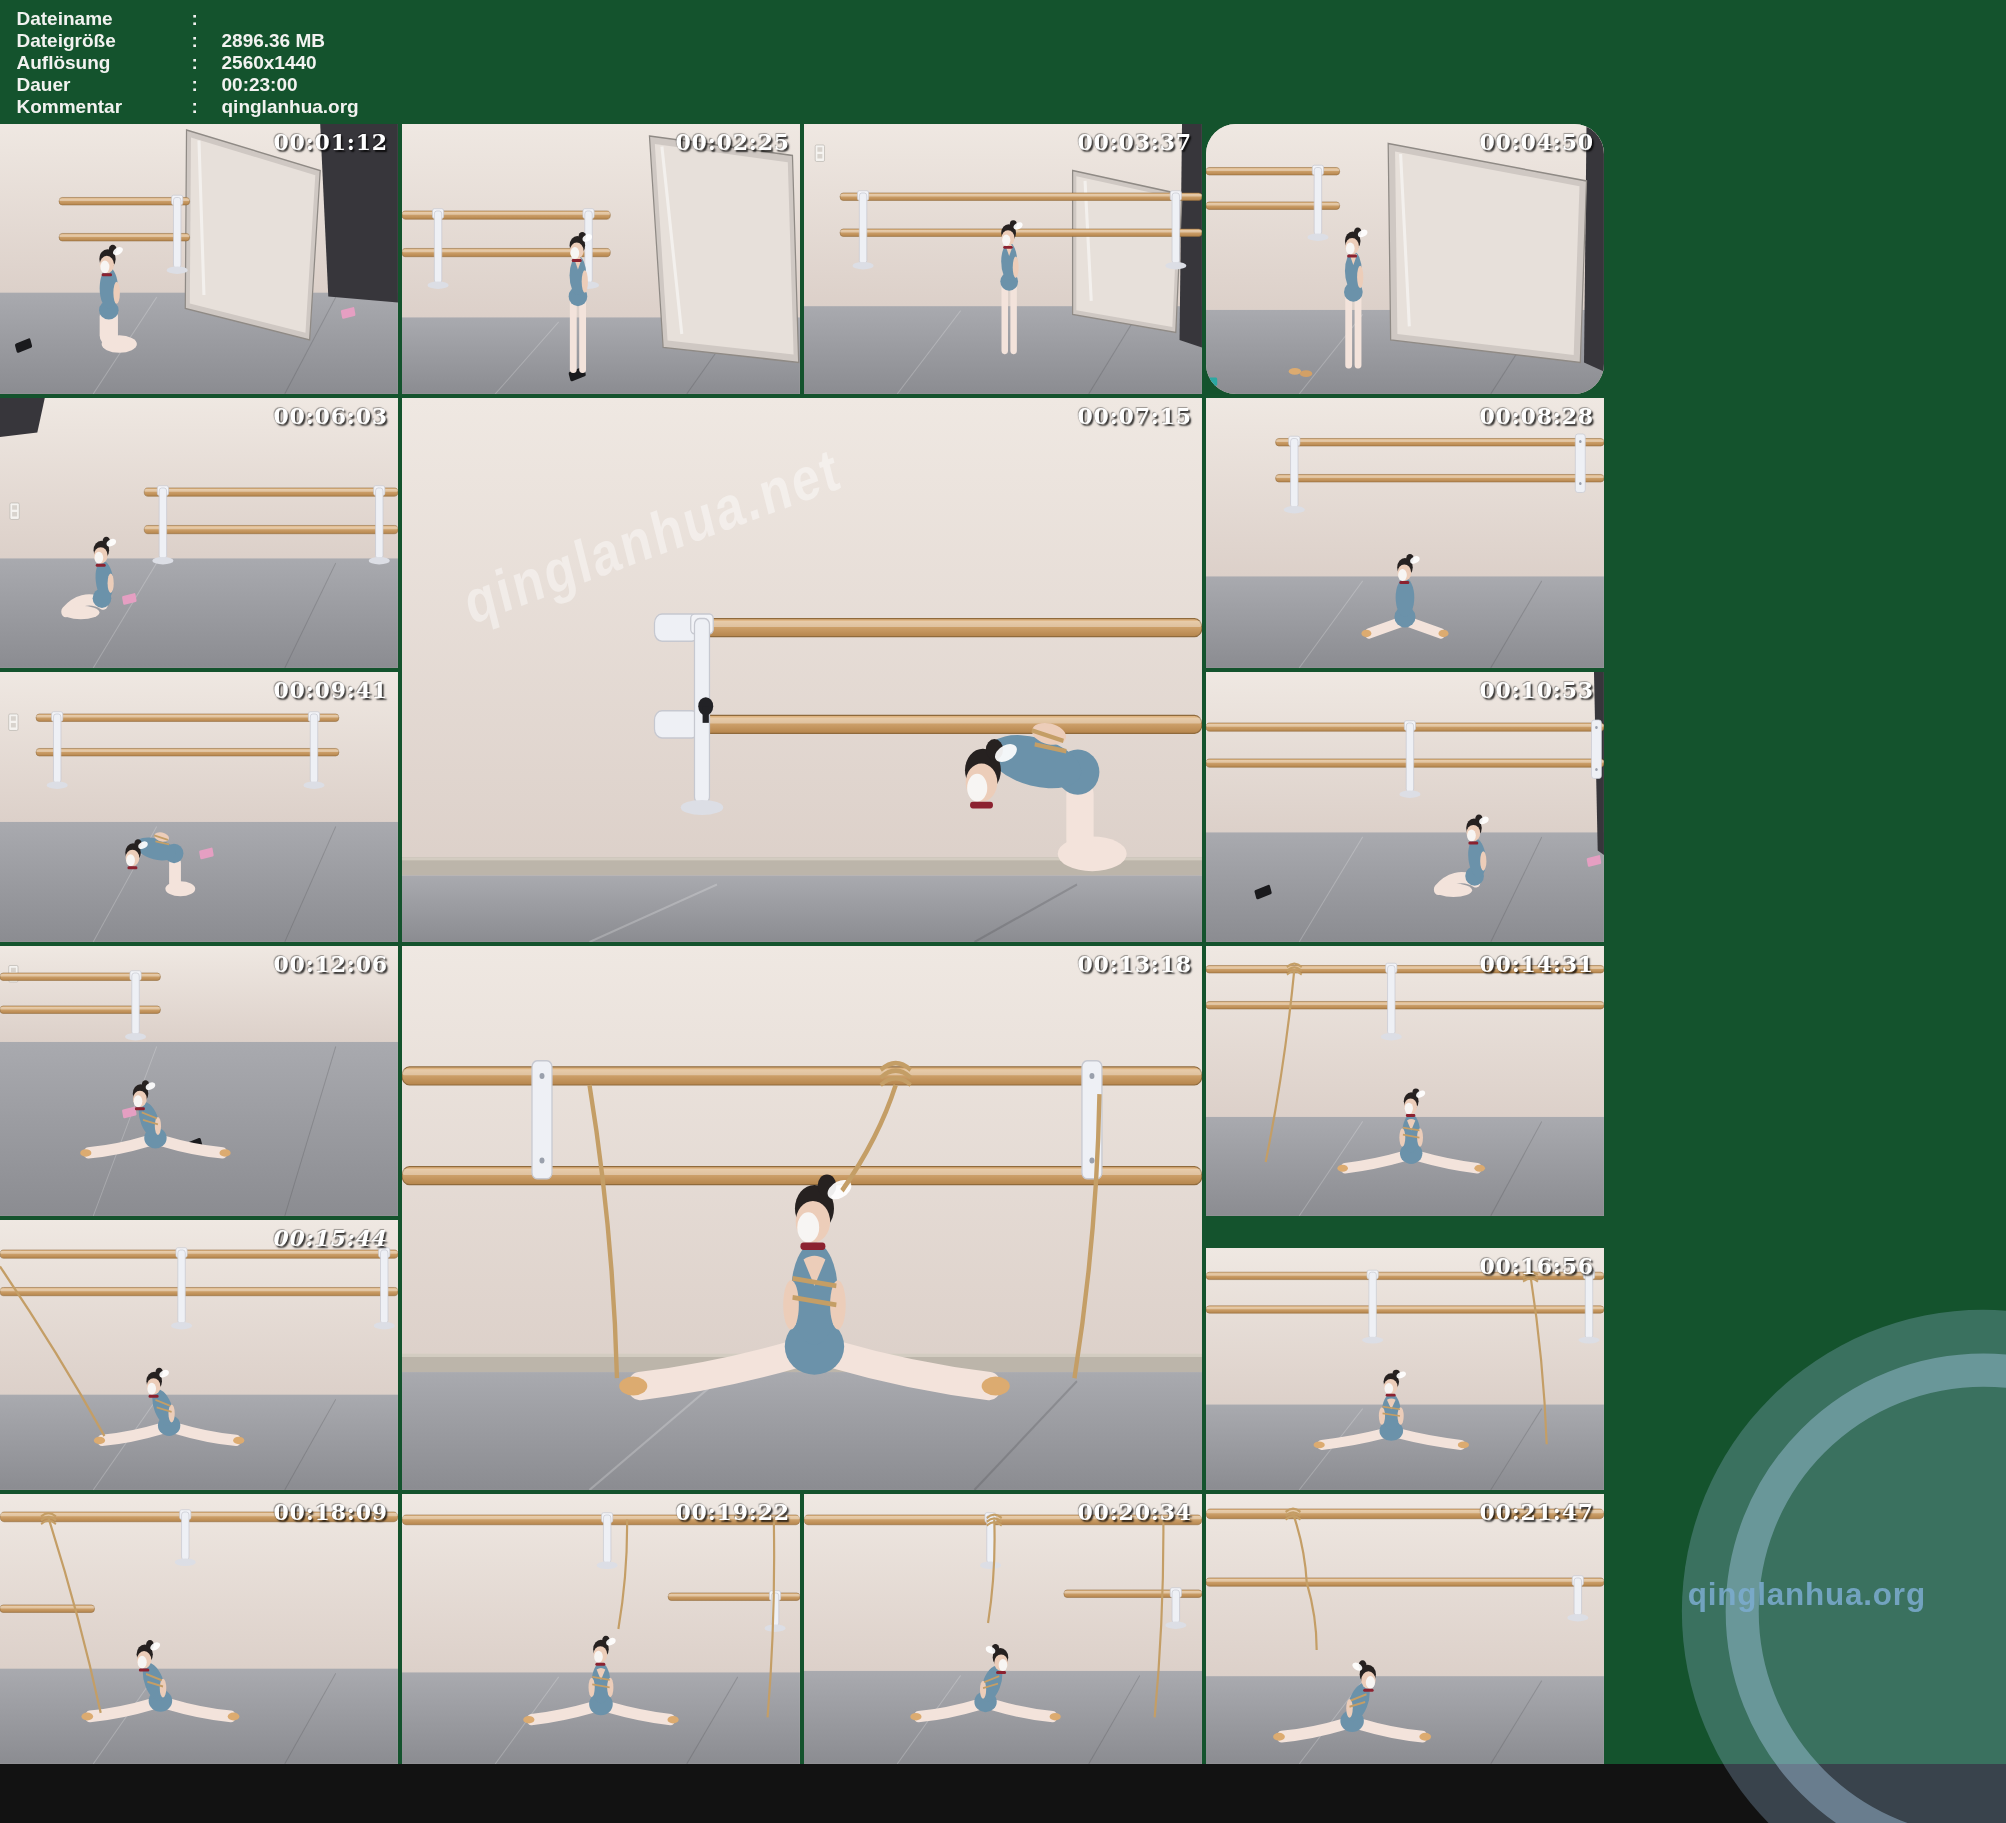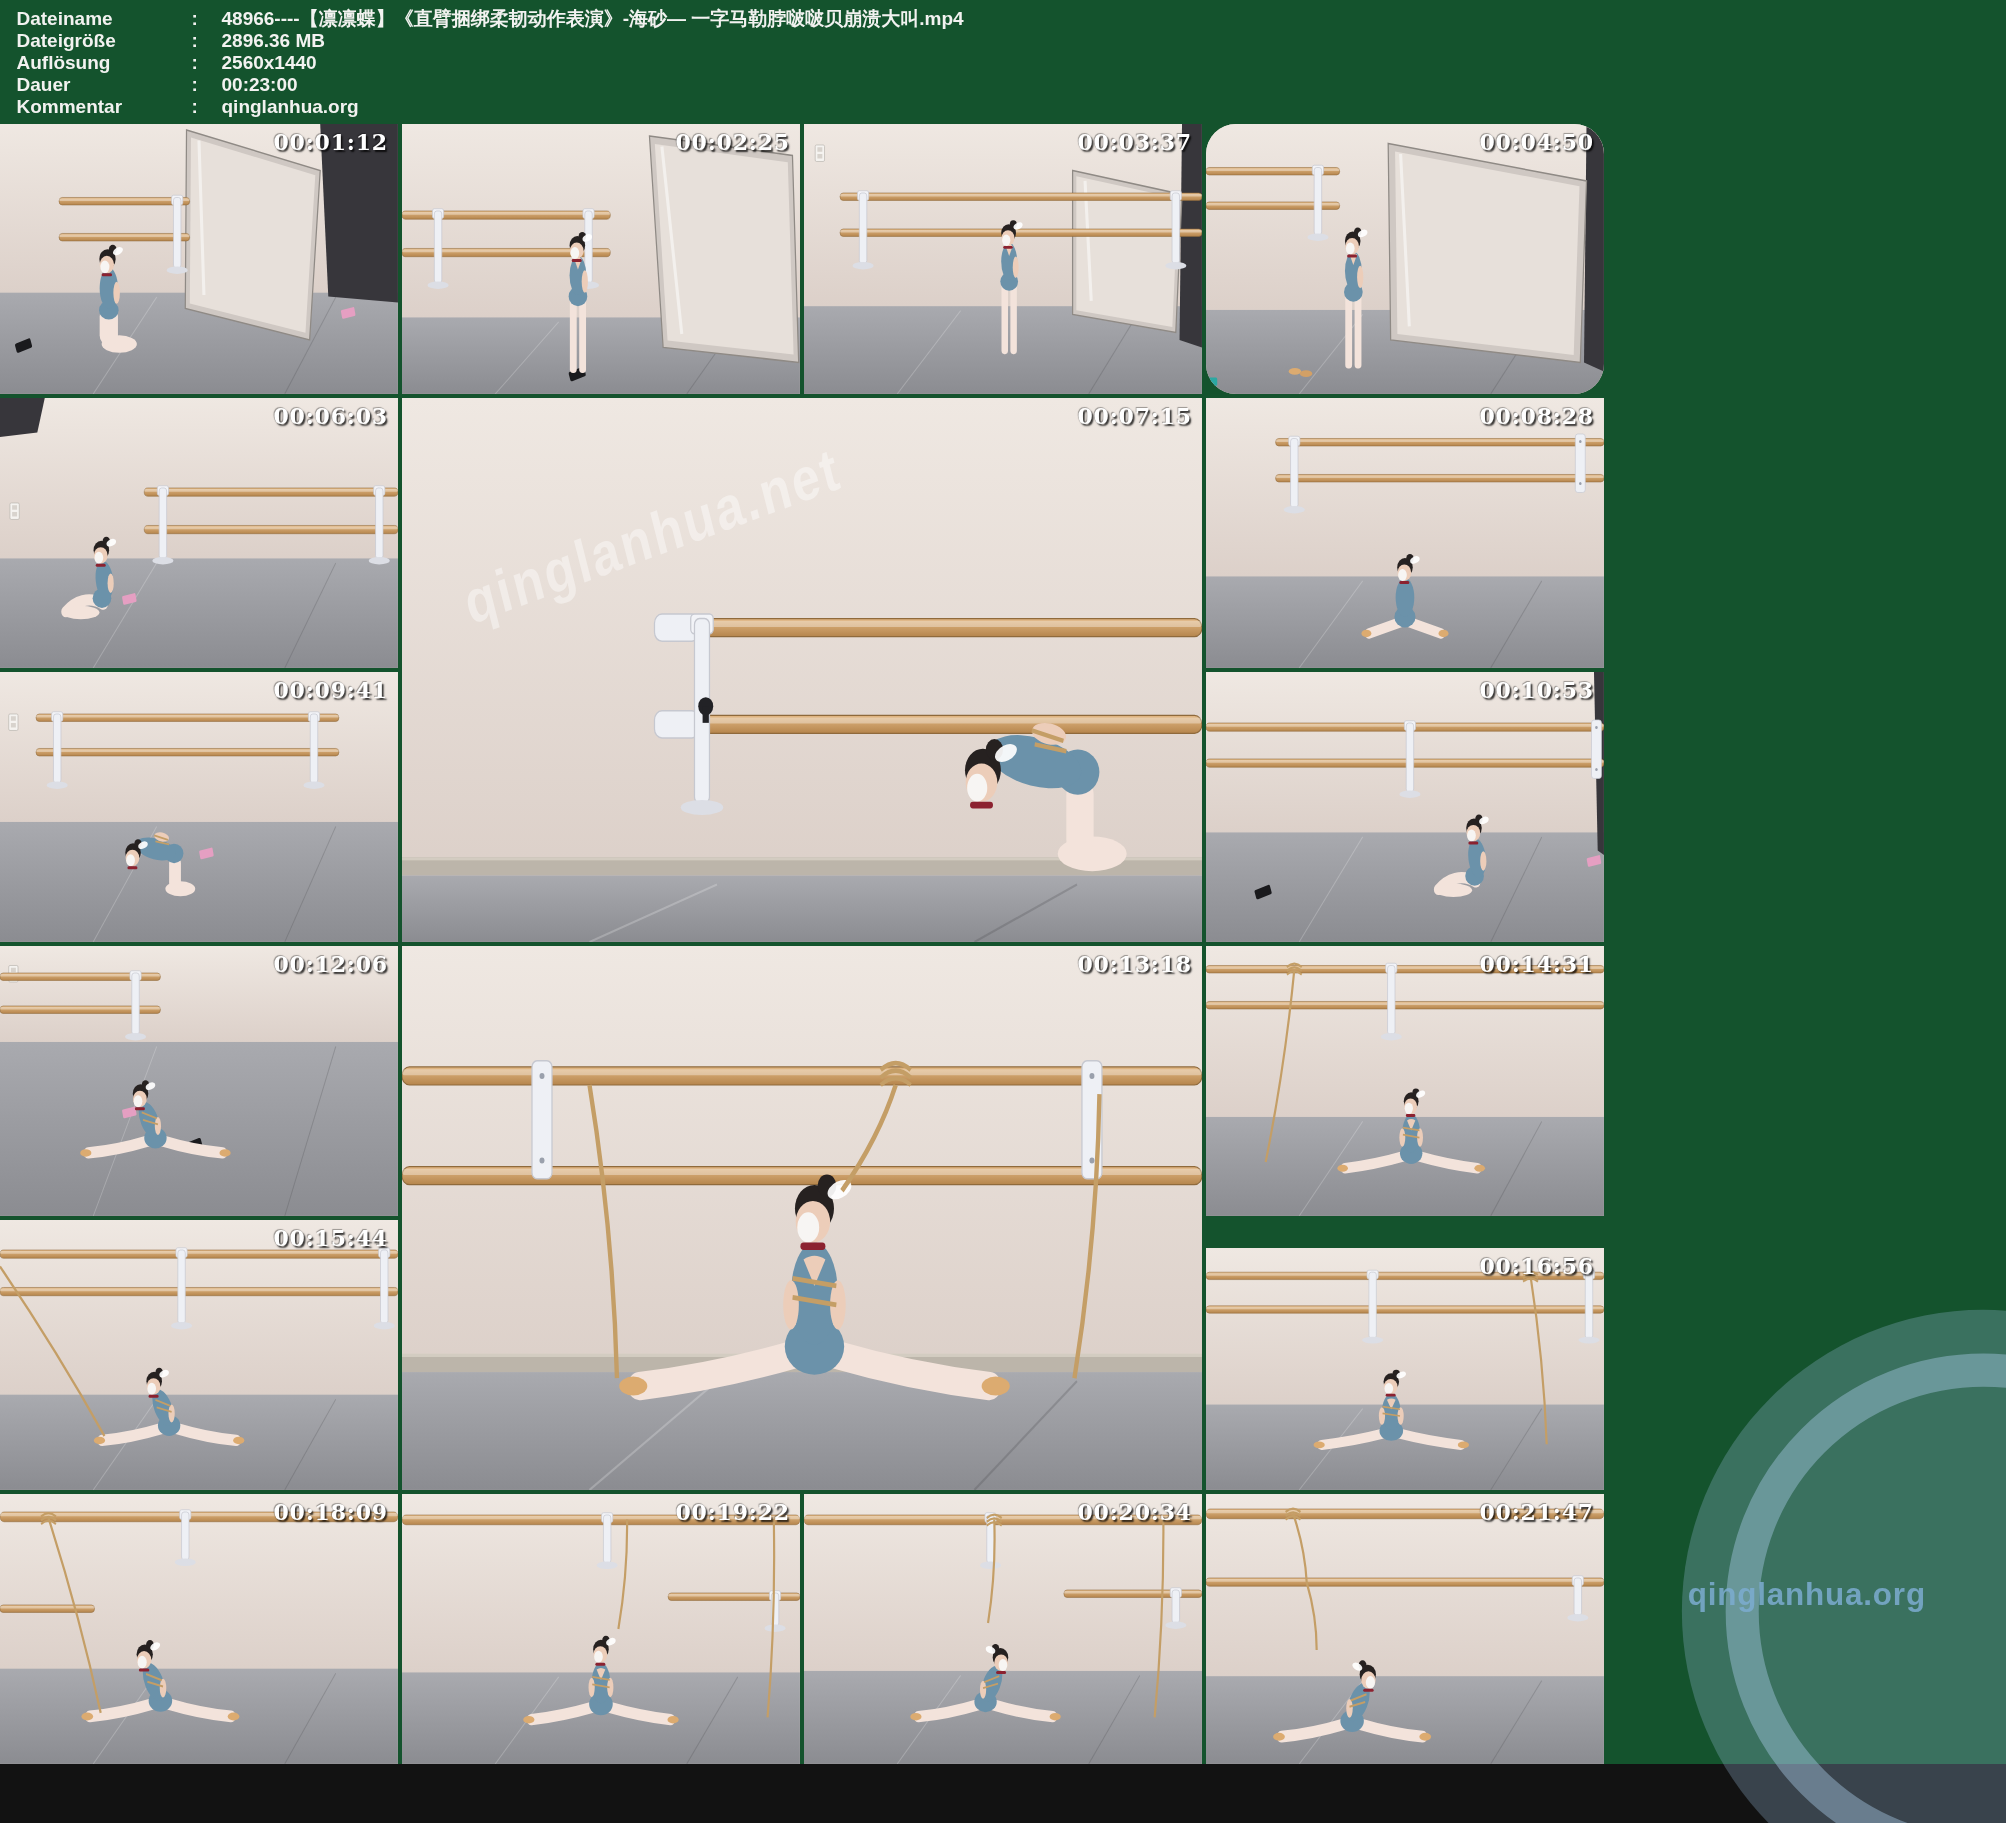--- a/index.html
+++ b/index.html
@@ -35,21 +35,20 @@
         <stop offset="1" stop-color="#b5854c"></stop>
     </linearGradient>
   </defs>
 </svg>
 
 <div class="page">
   <header class="meta" id="meta">
   <div class="meta-row">
     <span class="meta-label">Dateiname</span>
     <span class="meta-sep">:</span>
-    <span class="meta-value">48966----【凛凛蝶】《直臂捆绑柔韧动作表演》-海砂— 一字马勒脖啵啵贝崩溃大叫.mp4</span>
   </div>
 
   <div class="meta-row">
     <span class="meta-label">Dateigröße</span>
     <span class="meta-sep">:</span>
     <span class="meta-value">2896.36 MB</span>
   </div>
 
   <div class="meta-row">
     <span class="meta-label">Auflösung</span>
@@ -533,21 +532,21 @@
             <circle cx="8" cy="-113" r="6" fill="#262120"></circle>
             <ellipse cx="16" cy="-111" rx="8" ry="4.5" fill="#ffffff" opacity="0.92" transform="rotate(-22 16 -111)"></ellipse>
             <rect x="-9" y="-83" width="16" height="4" rx="2" fill="#8c2230"></rect>
           </g>
           <path d="M 142 32 Q 127 160 96 288" stroke="#c49e66" stroke-width="3.5" fill="none"></path>
           <path d="M 130 28 q 12 -9 24 0 M 130 33 q 12 -9 24 0 M 130 38 q 12 -9 24 0" stroke="#c49e66" stroke-width="3" fill="none"></path>
         </svg>
     <div class="ts">00:14:31</div>
   </div>
 
-  <div class="cell" style="grid-area: 5 / 1 / span 1 / span 1;">
+  <div class="cell" style="grid-area: 5 / 1 / span 1 / span 1; font-style: italic;">
     <svg class="scene" viewBox="0 0 640 360" preserveAspectRatio="none">
           <rect x="0" y="0" width="640" height="233" fill="url(#wallG)"></rect>
           <rect x="0" y="233" width="640" height="127" fill="url(#floorG)"></rect>
           <path d="M 150 360 L 252 239" stroke="rgba(255,255,255,0.22)" stroke-width="1.5" fill="none"></path>
           <path d="M 458 360 L 540 239" stroke="rgba(70,70,75,0.25)" stroke-width="1.5" fill="none"></path>
           <rect x="0" y="40" width="640" height="11" rx="5.5" fill="url(#woodG)" stroke="#8f6a3c" stroke-width="0.8"></rect>
           <rect x="0" y="41.5" width="640" height="3.6666666666666665" rx="1.8333333333333333" fill="rgba(255,255,255,0.35)"></rect>
           <rect x="0" y="90" width="640" height="11" rx="5.5" fill="url(#woodG)" stroke="#8f6a3c" stroke-width="0.8"></rect>
           <rect x="0" y="91.5" width="640" height="3.6666666666666665" rx="1.8333333333333333" fill="rgba(255,255,255,0.35)"></rect>
           <rect x="283" y="37" width="18" height="13" rx="3" fill="#f2f3f7" stroke="#c6c8d0"></rect>

